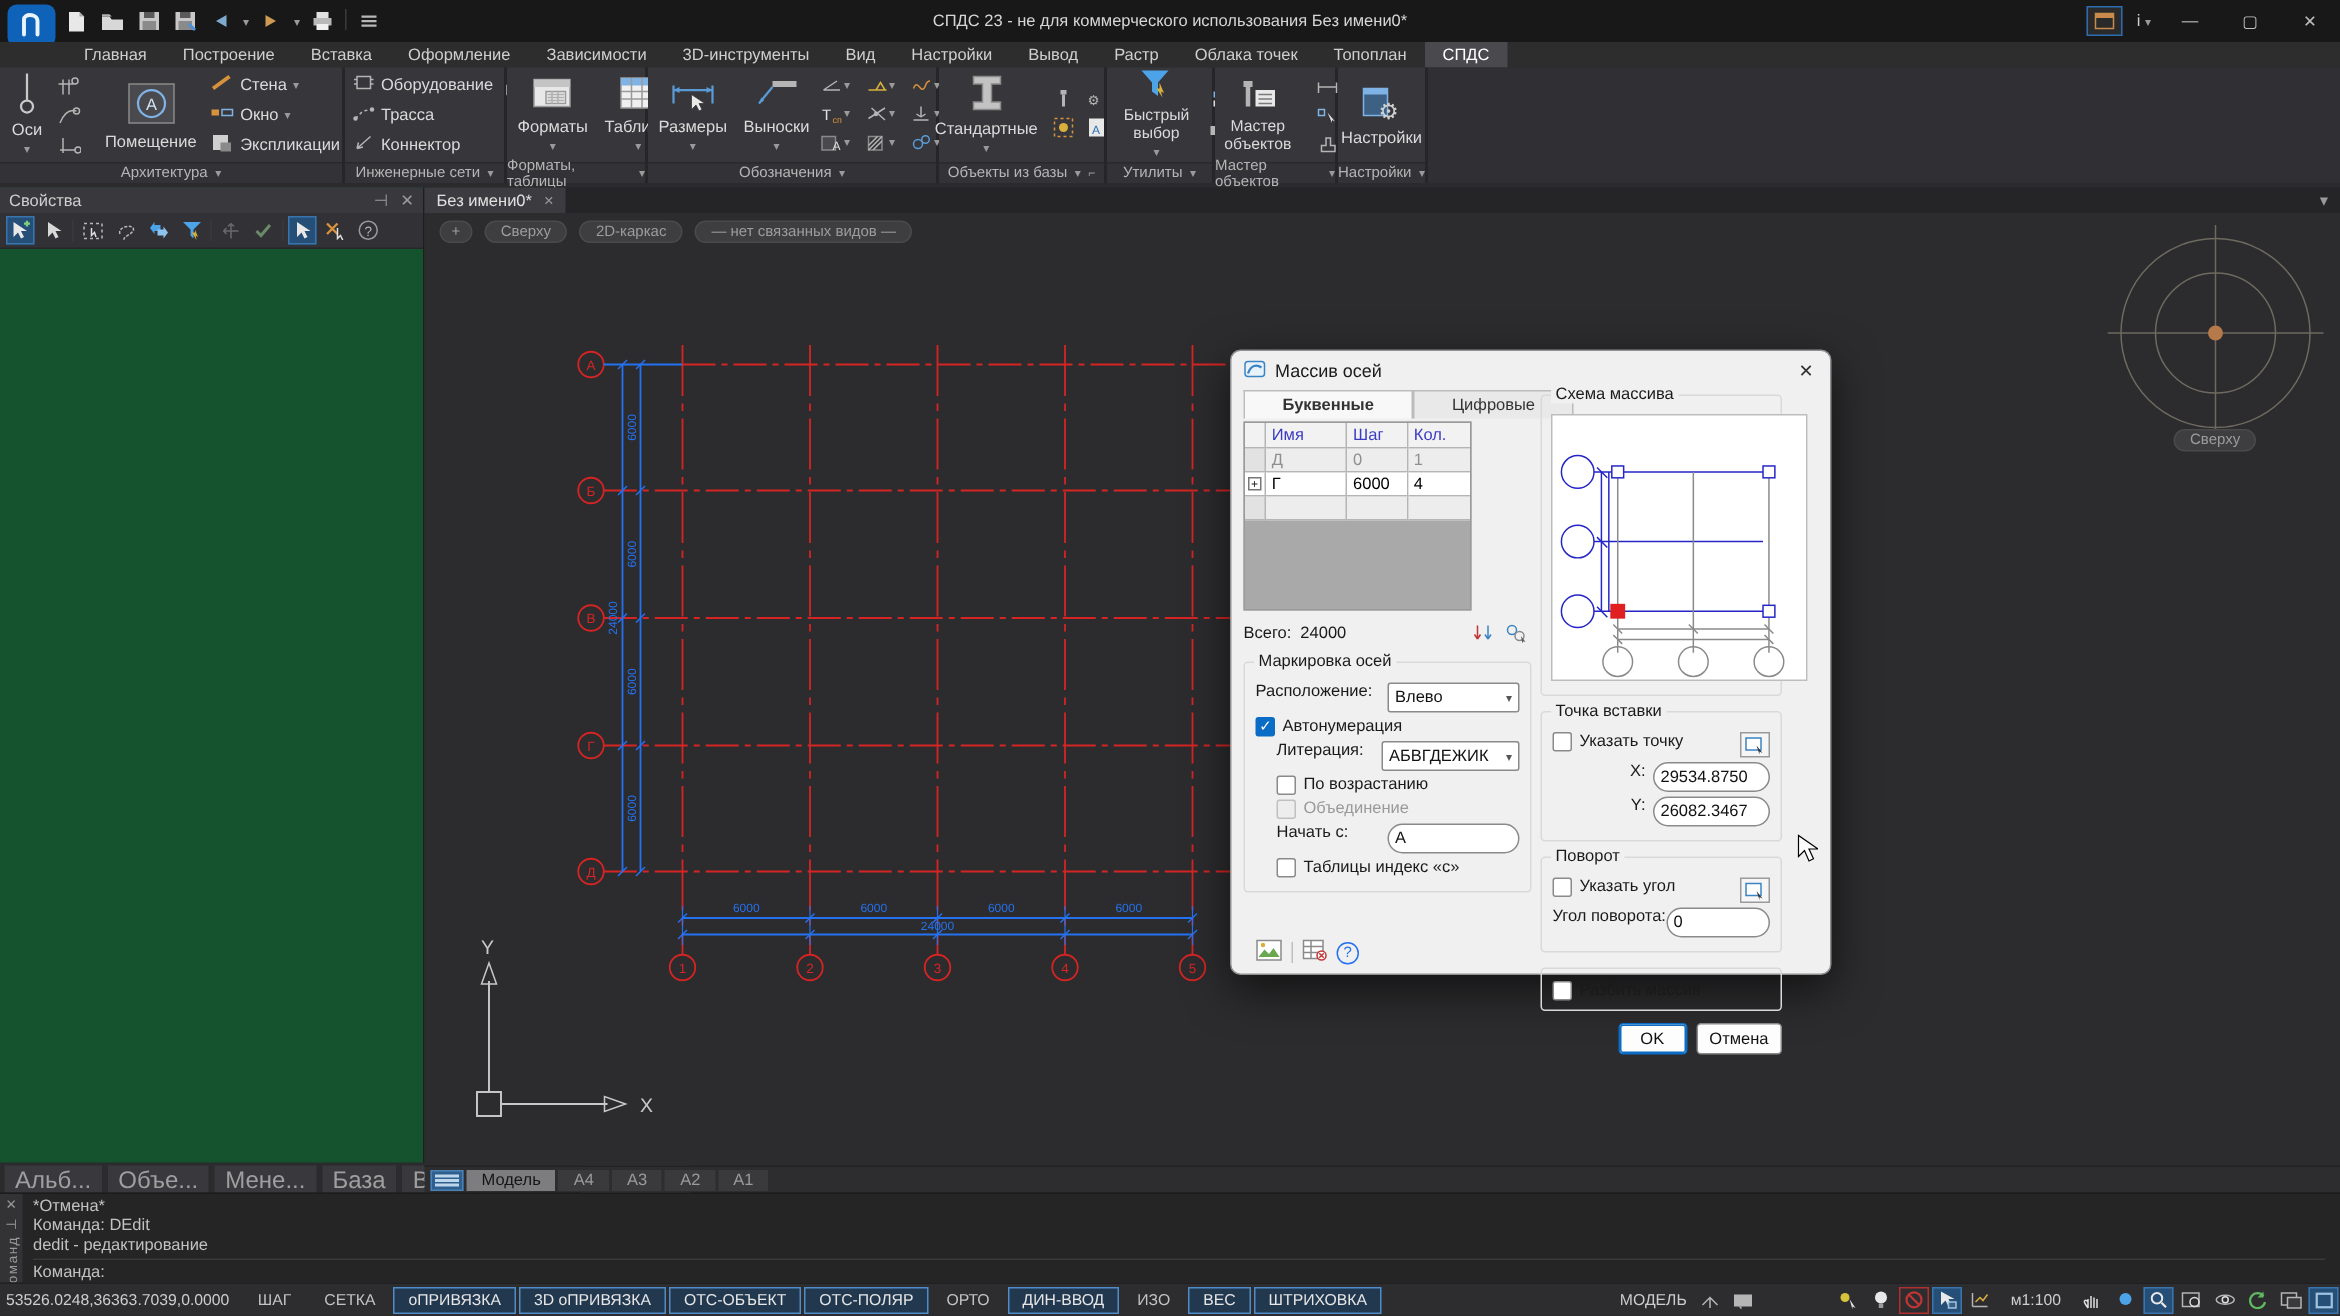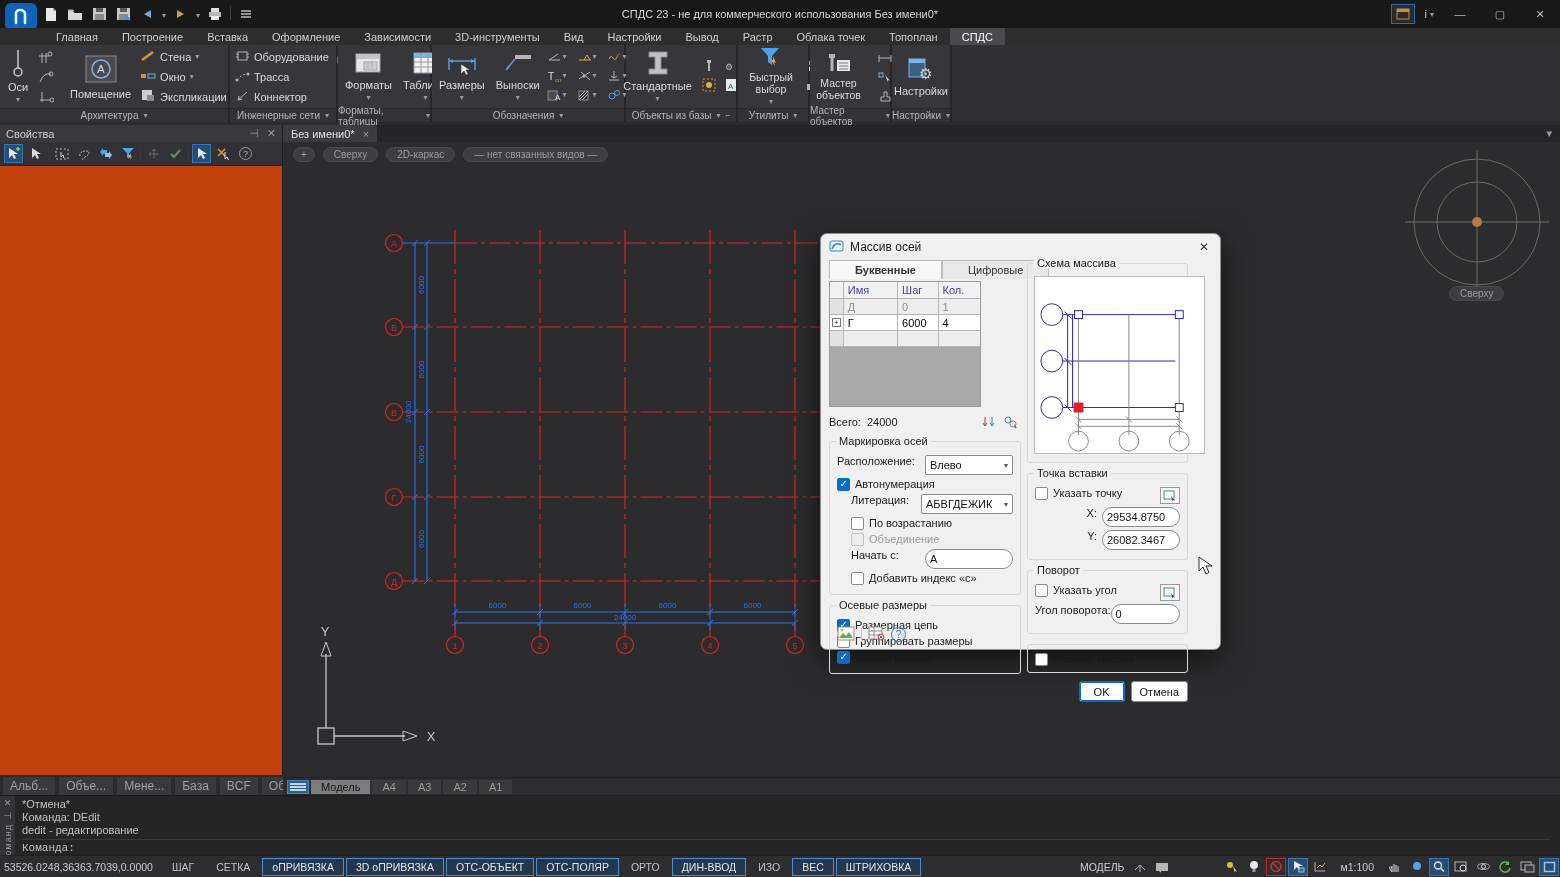--- a/index.html
+++ b/index.html
@@ -32,28 +32,28 @@
   .pfoot{height:14px;background:#333337;border-top:1px solid #2a2a2c;display:flex;align-items:center;justify-content:center;gap:5px;color:#b5b5b5;font-size:10px}
   .bigbtn{height:58px;display:flex;flex-direction:column;align-items:center;justify-content:center;gap:1px;padding:0 4px;color:#dadada;font-size:11px;text-align:center;line-height:12px}
   .smallbtn{display:flex;align-items:center;gap:4px;color:#dadada;font-size:11px;height:18px;padding:0 2px}
   .minicol{display:flex;flex-direction:column;justify-content:center;gap:2px}
   .mini{width:20px;height:17px;display:flex;align-items:center;justify-content:center;gap:1px}
   .grid3{display:grid;grid-template-columns:repeat(3,30px);grid-auto-rows:19px;align-content:center}
   .grid2{display:grid;grid-template-columns:repeat(2,22px);grid-auto-rows:19px;align-content:center}
   .vdiv{width:1px;background:#2a2a2c;align-self:stretch;margin:3px 2px}
 
   
-  #props{position:absolute;left:0;top:125px;width:283px;height:652px;background:#c2410c;border-right:1px solid #1e1e1e}
+  #props{position:absolute;left:0;top:125px;width:283px;height:652px;background:#14532d;border-right:1px solid #1e1e1e}
   #props-head{height:17px;background:#39393d;display:flex;align-items:center;padding:0 6px;color:#cfcfcf}
   #props-head .sp{flex:1}
   #props-tools{height:24px;display:flex;align-items:center;gap:3px;padding:0 4px;background:#323236;border-bottom:1px solid #27272a}
   #props-tools .ti{width:19px;height:19px;display:flex;align-items:center;justify-content:center;border:1px solid transparent}
   #props-tools .ti.on{background:#264f78;border-color:#3a74ad}
   #panel-tabs{position:absolute;left:0;top:775px;width:283px;height:20px;display:flex;align-items:flex-start;gap:2px;padding:2px 2px 0 2px;background:#2b2b2e}
-  .ptab{background:#39393d;color:#9f9f9f;font-size:12px;padding:2px 7px;border:1px solid #2a2a2c;border-top:none}
+  .ptab{background:#39393d;color:#9f9f9f;font-size:16px;padding:2px 7px;border:1px solid #2a2a2c;border-top:none}
   .ptab.active{background:#5a5a5e;color:#e8e8e8}
 
   
   #doctabs{position:absolute;left:283px;top:125px;width:1277px;height:17px;background:#252528;display:flex;align-items:stretch}
   #doctab{background:#3c3c40;color:#e0e0e0;display:flex;align-items:center;gap:8px;padding:0 8px;font-size:11px}
   #doctabs .chev{margin-left:auto;padding:0 8px;color:#9a9a9a;display:flex;align-items:center}
 
   
   #viewport{position:absolute;left:283px;top:142px;width:1277px;height:635px;background:#2c2c2e;overflow:hidden}
   #vp-pills{position:absolute;left:10px;top:5px;display:flex;gap:8px;align-items:center}
@@ -68,21 +68,21 @@
   #sheet-icon{width:22px;height:14px;background:#2f5f8f;border:1px solid #4a82b4;display:flex;flex-direction:column;justify-content:space-evenly;padding:1px 2px}
   #sheet-icon i{display:block;height:2px;background:#bcd6ec}
   .stab{padding:1px 10px;font-size:11px;background:#3a3a3d;color:#9a9a9a}
   .stab.active{background:#7d7d80;color:#151515}
 
   
   #cmd{position:absolute;left:0;top:795px;width:1560px;height:60px;background:#252526;border-top:1px solid #1c1c1c}
   #cmd-strip{position:absolute;left:0;top:0;width:15px;height:60px;background:#333336;display:flex;flex-direction:column;align-items:center;gap:3px;padding-top:2px}
   #cmd-strip .vtxt{writing-mode:vertical-rl;transform:rotate(180deg);font-size:9px;color:#9a9a9a;letter-spacing:1px}
   #cmd-lines{position:absolute;left:22px;top:2px;right:10px;font-family:"DejaVu Sans Mono",monospace;font-size:11px;color:#c2c2c2;line-height:13px}
-  #cmd-prompt{position:absolute;left:22px;top:43px;font-family:Liberation Mono, monospace;font-size:11px;color:#c2c2c2;border-top:1px solid #39393c;right:10px;padding-top:2px}
+  #cmd-prompt{position:absolute;left:22px;top:43px;font-family:Liberation Sans, sans-serif;font-size:11px;color:#c2c2c2;border-top:1px solid #39393c;right:10px;padding-top:2px}
 
   
   #status{position:absolute;left:0;top:855px;width:1560px;height:22px;background:#2d2d30;display:flex;align-items:center;border-top:1px solid #202022;font-size:10.5px}
   #coords{padding:0 8px 0 4px;color:#cdcdcd;white-space:nowrap}
   #toggles{display:flex;align-items:center;height:100%}
   .toggle{padding:2px 9px;margin:0 1px;border:1px solid transparent;color:#c3c3c3;white-space:nowrap}
   .toggle.active{border-color:#4f8cc9;background:#22384f;color:#e6e6e6}
   #status .grow{flex:1}
   #model-label{color:#cdcdcd;padding:0 4px}
   .sic{width:20px;height:18px;display:flex;align-items:center;justify-content:center;margin:0 1px}
@@ -1036,39 +1036,24 @@
         </div>
         <div class="frow indent">
           <span class="lbl">Начать с:</span>
             <span class="sp"></span>
           <div class="tinput" style="width:88px">
               <span>А</span>
             </div>
         </div>
         <div class="frow indent">
           <span class="cb"></span>
-          <span class="lbl">Добавить индекс «с»</span>
-        </div>
-      </div>
-
-      <div class="group">
-        <span class="gtitle">Осевые размеры</span>
-        <div class="frow">
-          <span class="cb checked"></span>
-          <span class="lbl">Размерная цепь</span>
-        </div>
-        <div class="frow">
-          <span class="cb"></span>
-          <span class="lbl">Группировать размеры</span>
-        </div>
-        <div class="frow">
-          <span class="cb checked"></span>
-          <span class="lbl">Общий размер</span>
-        </div>
-      </div>
+          <span class="lbl">Таблицы индекс «с»</span>
+        </div>
+      </div>
+
 
       <div class="dlg-icons">
         <span><svg width="18" height="15">
               <rect x="1" y="1" width="16" height="13" fill="#fff" stroke="#8a8a8a"></rect>
               <path d="M2 12l4-5 3 3 3-4 4 6z" fill="#6aa84f"></path>
               <circle cx="5" cy="4" r="1.5" fill="#d8b13c"></circle>
             </svg></span>
         <span class="vsep" style="background:#c0c0c0"></span>
         <span><svg width="17" height="15">
               <rect x="1" y="1" width="13" height="12" fill="#fff" stroke="#8a8a8a"></rect>

